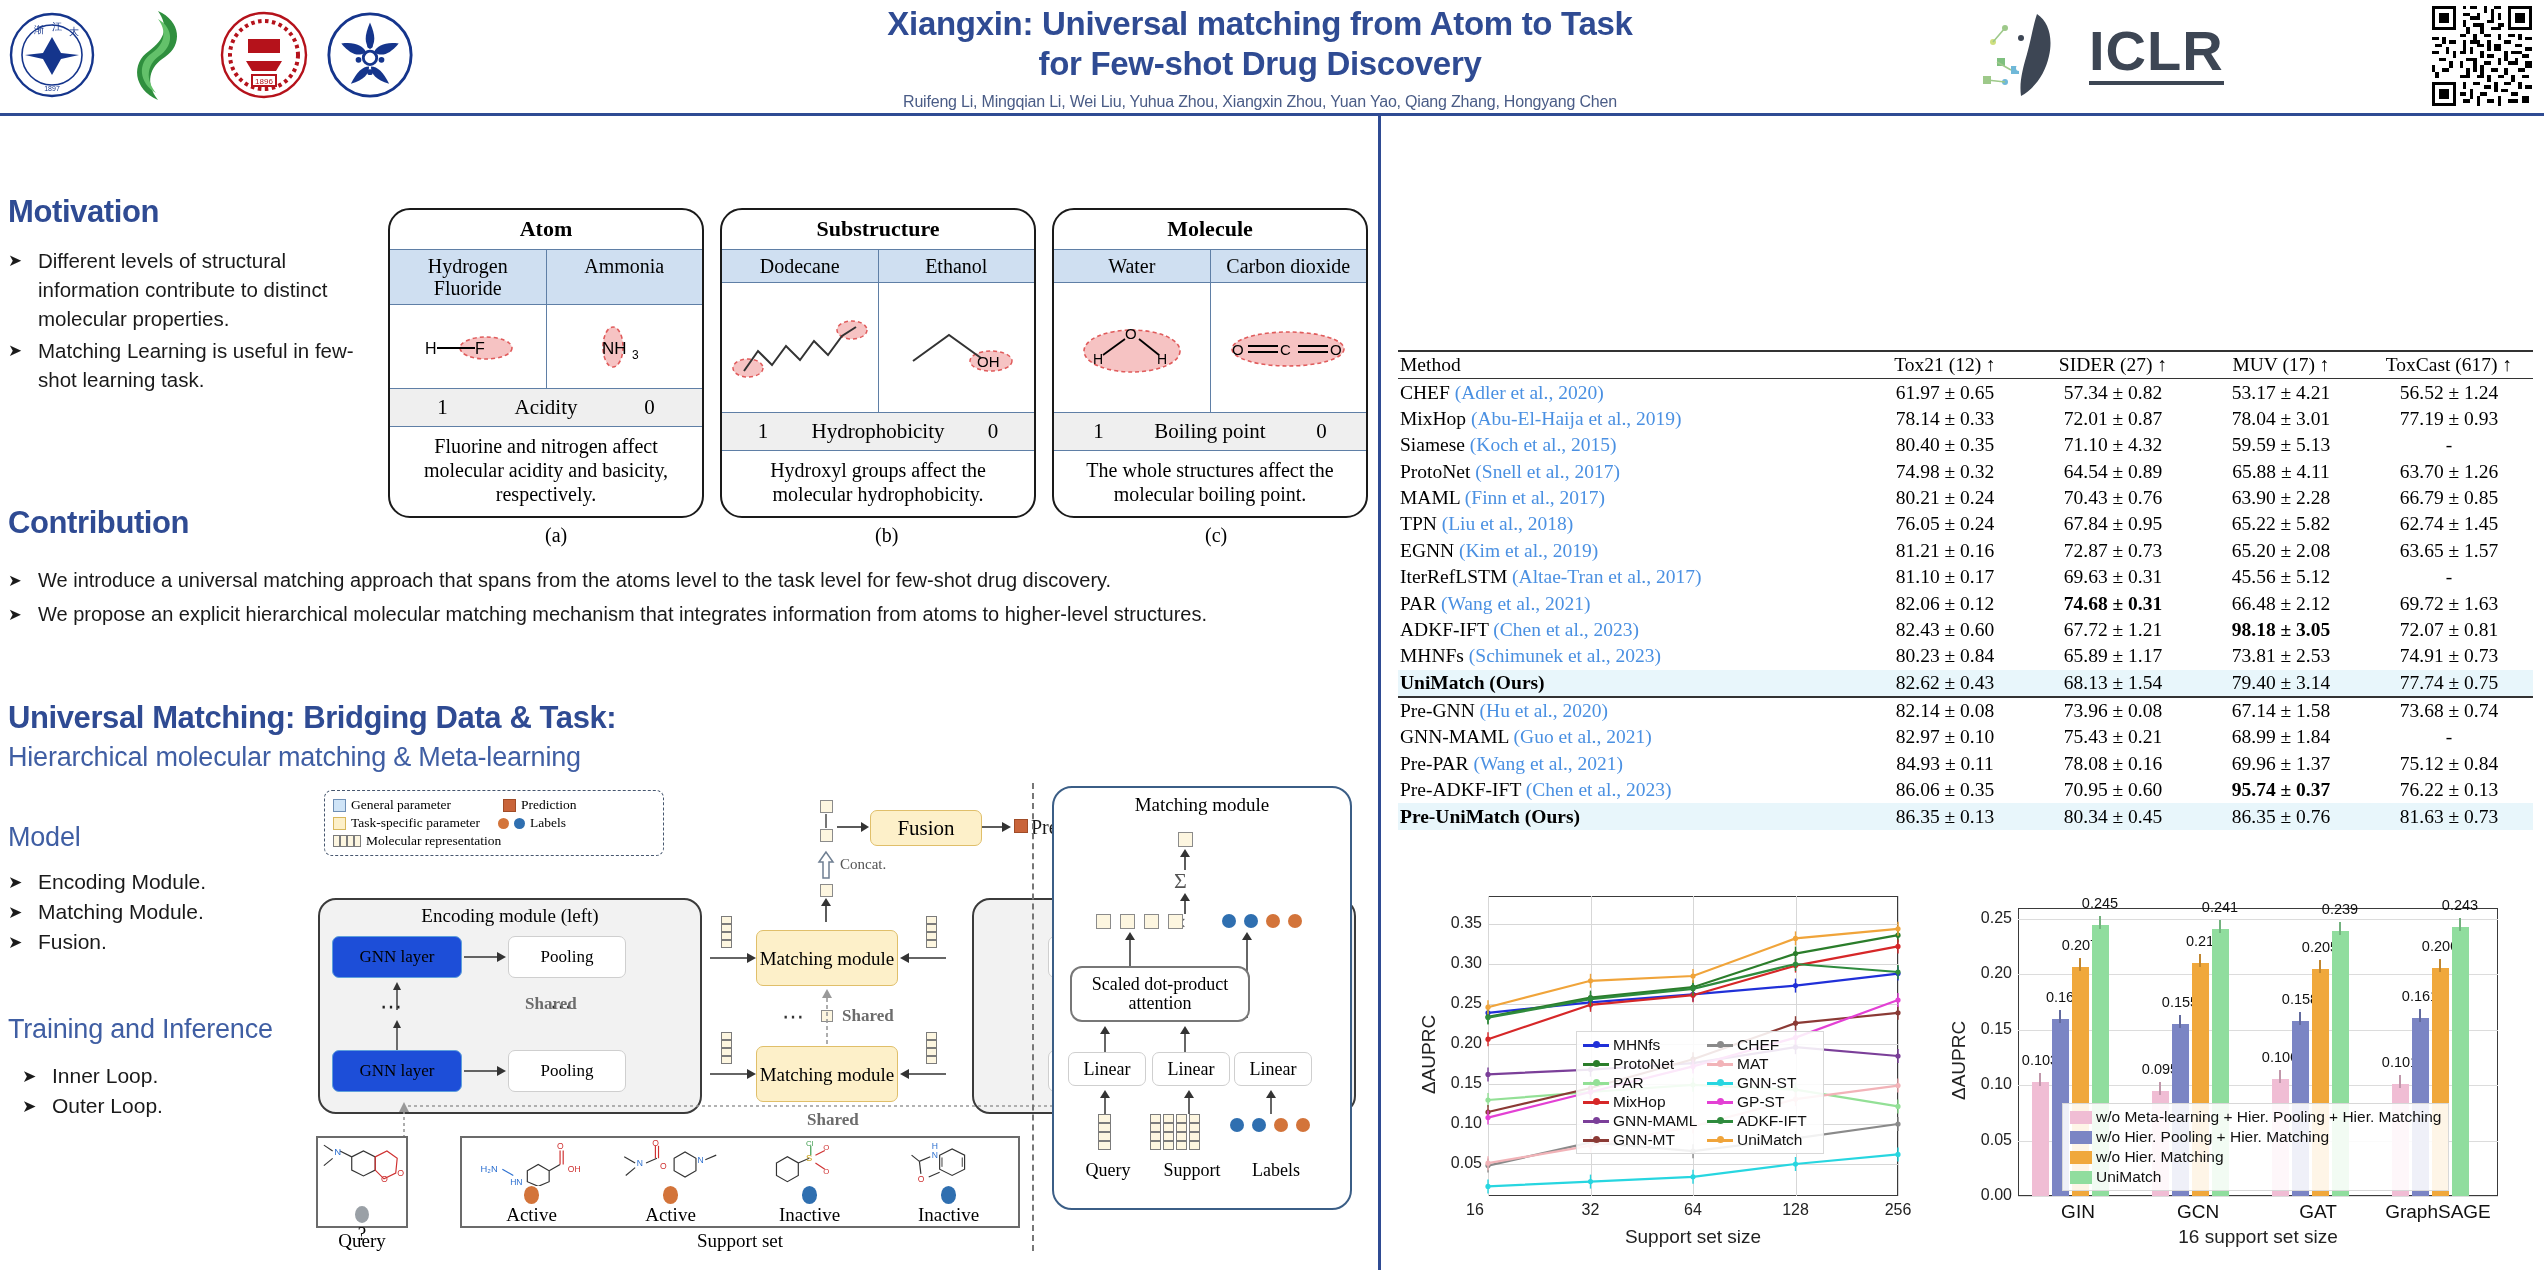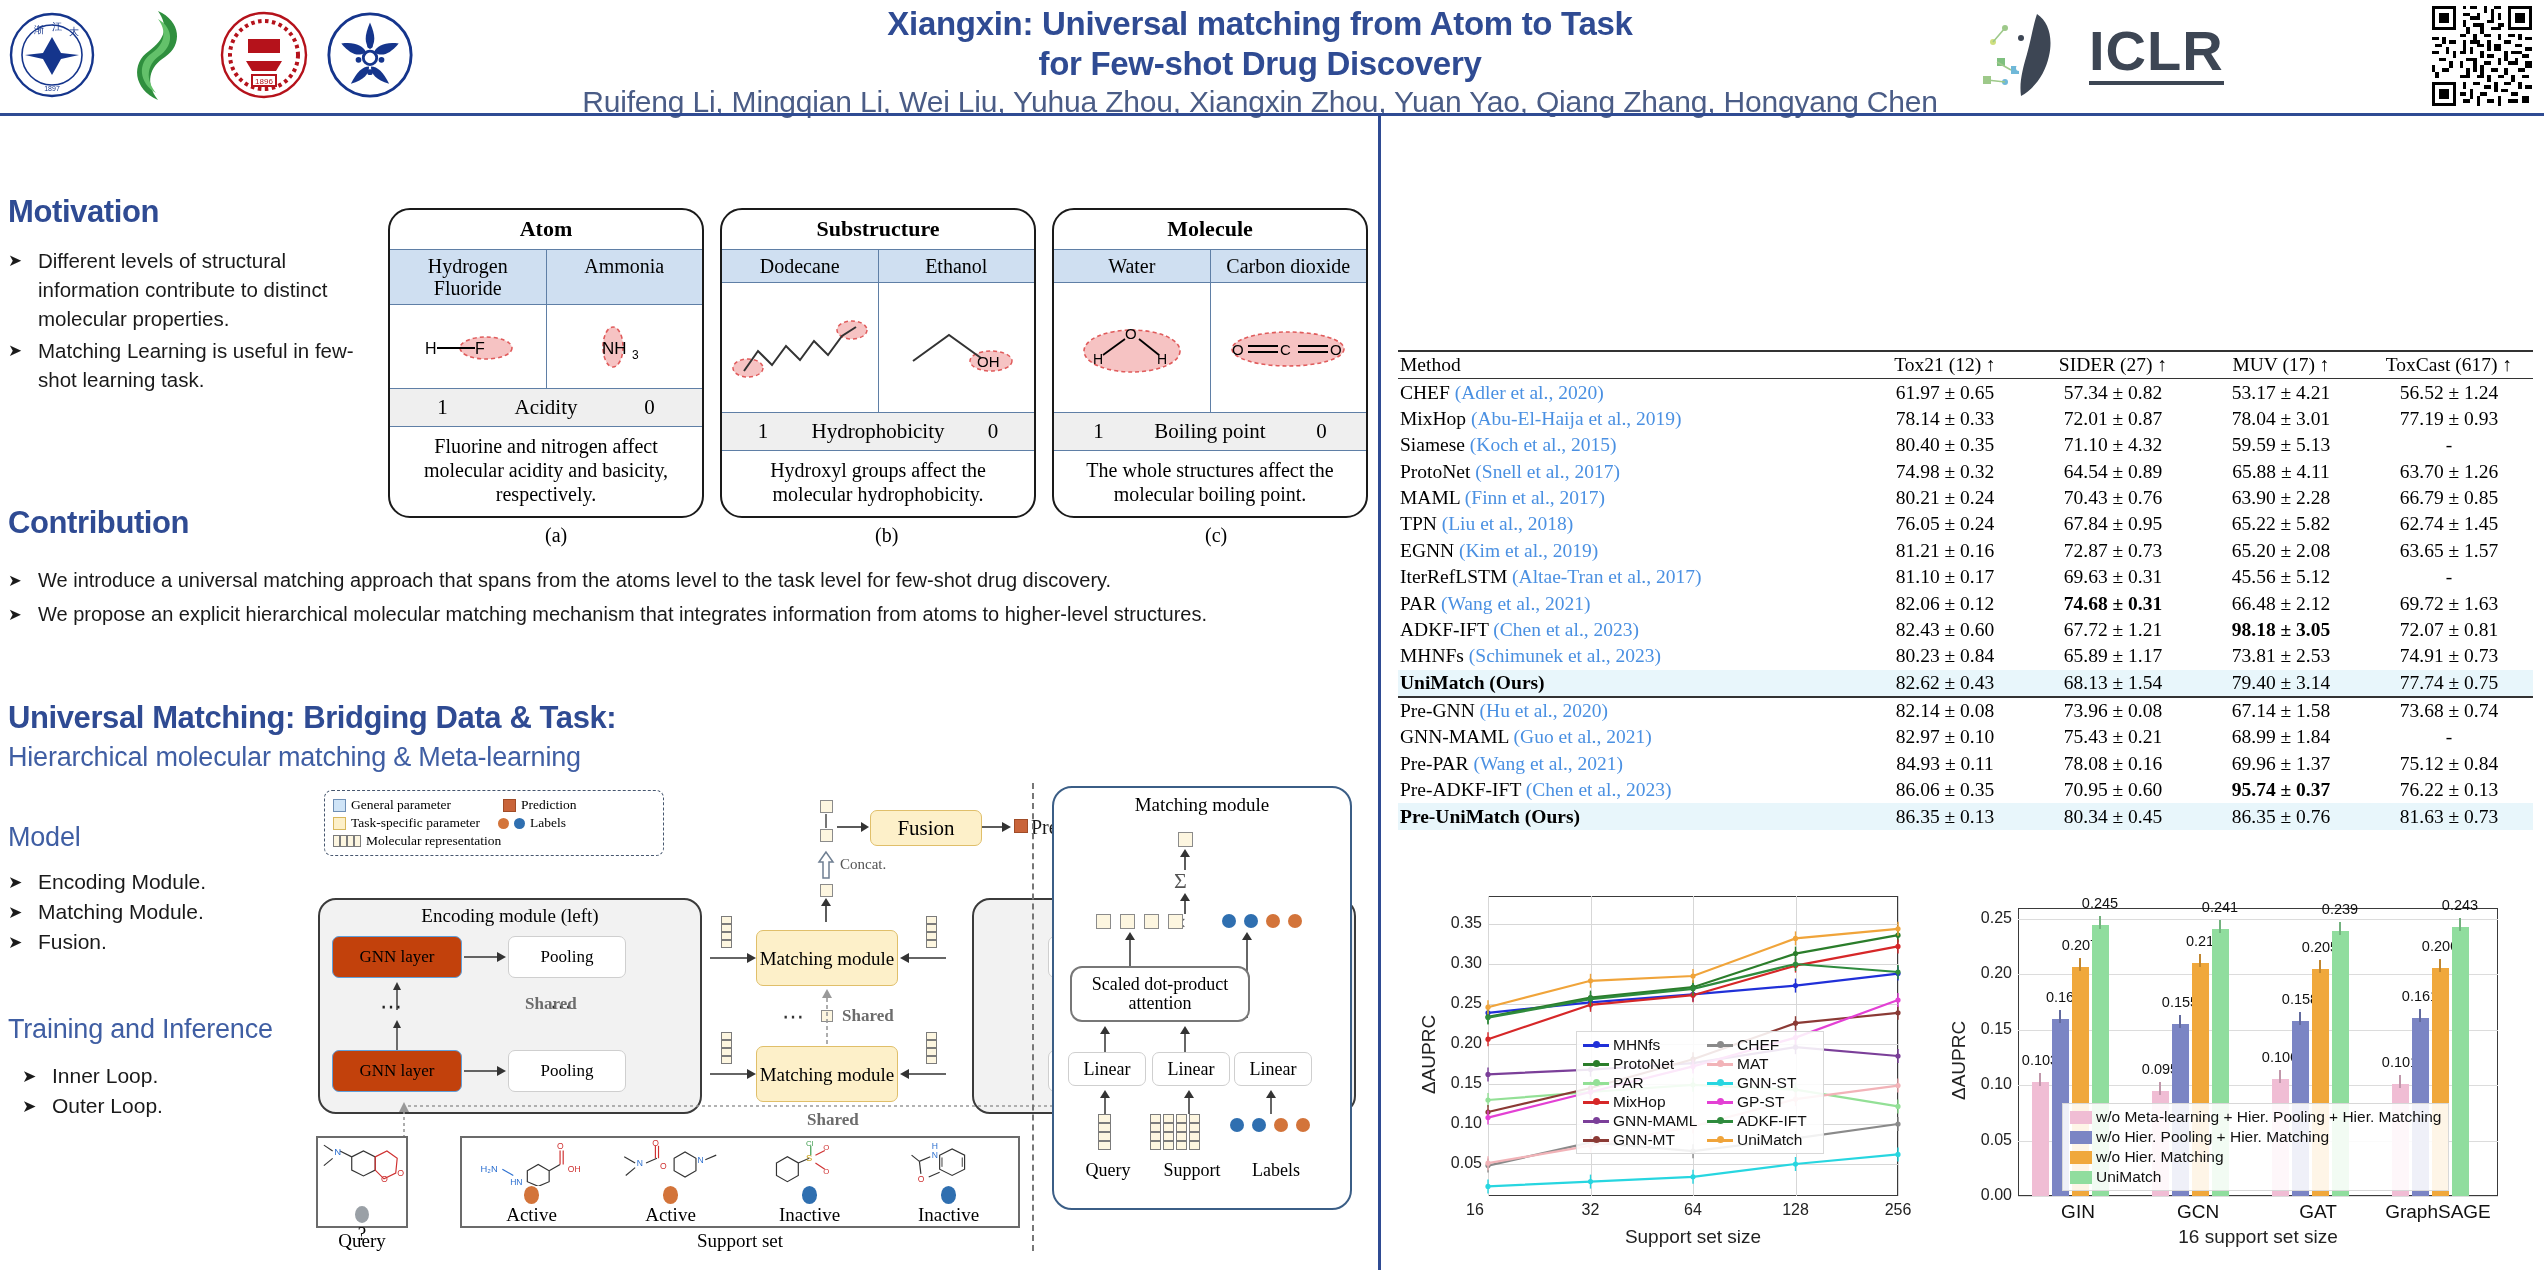--- a/index.html
+++ b/index.html
@@ -8,21 +8,21 @@
   .poster { position:relative; width:2544px; height:1270px; background:#fff; }
 
   
   .header { position:absolute; left:0; top:0; width:2544px; height:113px; }
   .logos { position:absolute; left:8px; top:2px; display:flex; align-items:center; gap:18px; }
   .logo { width:88px; height:105px; display:flex; align-items:center; justify-content:center; }
   .logo svg { display:block; }
   .title-wrap { position:absolute; left:560px; top:4px; width:1400px; text-align:center; }
   .ptitle { color:#2F4B93; font-weight:bold; font-size:33px; line-height:40px;
             letter-spacing:-0.3px; font-family:"Liberation Sans", sans-serif; }
-  .pauthors { color:#4A5C86; font-size:30px; line-height:32px; margin-top:2px; letter-spacing:-0.2px; }
+  .pauthors { color:#4A5C86; font-size:16px; line-height:32px; margin-top:2px; letter-spacing:-0.2px; }
   .iclr { position:absolute; left:1975px; top:8px; display:flex; align-items:center; gap:6px; }
   .iclr-text { font-size:56px; font-weight:bold; color:#3D4654; letter-spacing:1px; line-height:56px;
                border-bottom:4px solid #3D4654; padding-bottom:2px; }
   .qr { position:absolute; right:12px; top:6px; width:100px; height:100px; }
 
   .hrule { position:absolute; left:0; top:113px; width:2544px; height:3px; background:#2F4B93; }
 
   
   .vrule { position:absolute; left:1378px; top:116px; width:3px; height:1154px; background:#2F4B93; }
 
@@ -86,21 +86,21 @@
   .dot.orange { background:#d3743a; }
   .dot.blue { background:#2f6fb0; }
   .molrep { display:inline-flex; }
   .molrep i { width:7px; height:12px; border:1px solid #7b7b7b; background:#fdf6e0; display:block; }
 
   .enc { position:absolute; border:2px solid #3b3b3b; border-radius:18px; background:#f2f2f2; }
   .enc-title { font-family:"Liberation Serif", serif; font-size:19px; text-align:center; padding-top:5px; }
   .node { position:absolute; font-family:"Liberation Serif", serif; font-size:17px;
           display:flex; align-items:center; justify-content:center; text-align:center;
           border-radius:7px; }
-  .node.gnn { background:#c2410c; border:1.8px solid #5fa0db; }
+  .node.gnn { background:#1d4ed8; border:1.8px solid #5fa0db; }
   .node.pool { background:#fff; border:1.5px solid #cfcfcf; }
   .node.match { background:#fdf0c9; border:1.8px solid #e0bf6a; line-height:19px; }
   .node.fusion { background:#fdf0c9; border:1.8px solid #e0bf6a; }
   .node.linear { background:#fff; border:1.5px solid #cfcfcf; }
   .dots3 { position:absolute; font-size:22px; letter-spacing:2px; color:#222; }
   .lbl { position:absolute; font-family:"Liberation Serif", serif; font-size:15px; color:#555; }
   .lbl.dk { color:#1a1a1a; font-size:16px; }
 
   .mmod { position:absolute; border:2px solid #3b5e86; border-radius:20px; background:#fff; }
   .mmod-title { font-family:"Liberation Serif", serif; font-size:19px; text-align:center; padding-top:6px; }

